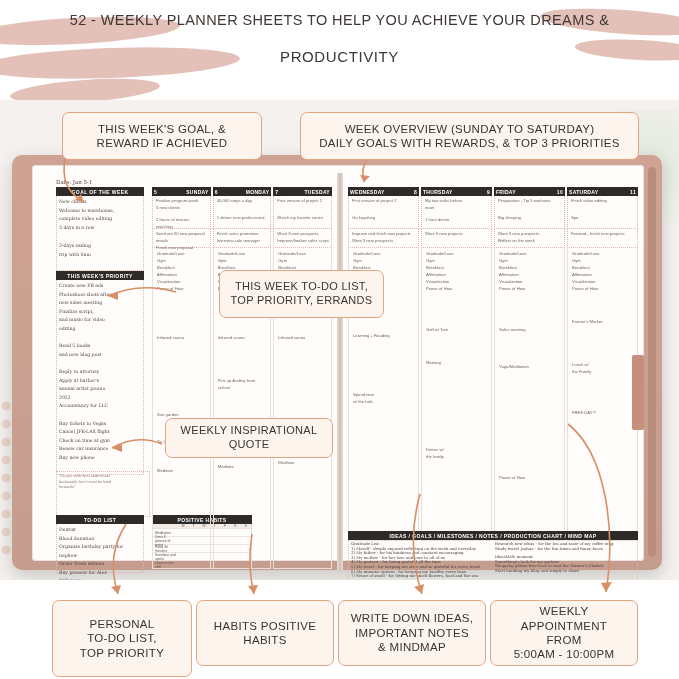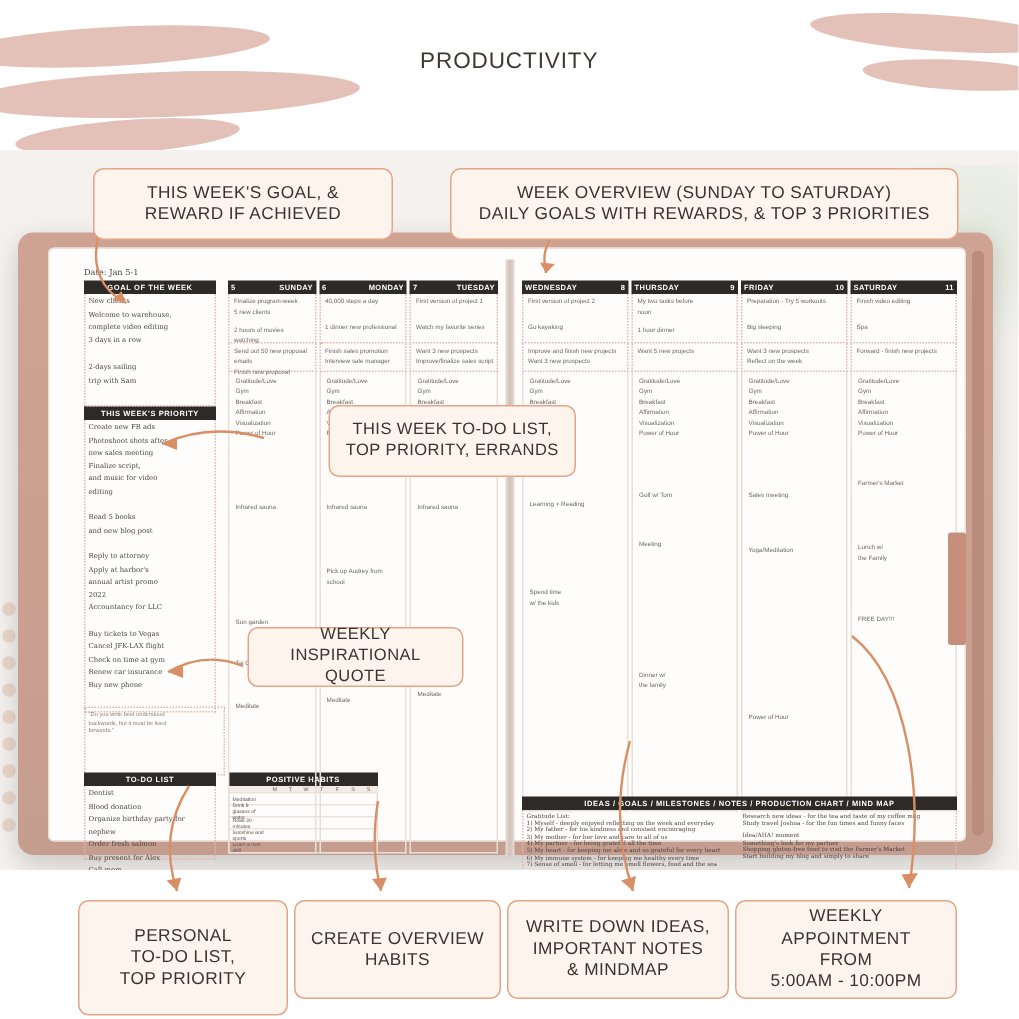--- a/index.html
+++ b/index.html
@@ -85,41 +85,42 @@
   .callout{
     position:absolute;background:#fdf4ee;border:1.5px solid #e4a586;border-radius:7px;
     text-align:center;color:#3a3330;letter-spacing:.3px;
     display:flex;align-items:center;justify-content:center;
     padding:6px 8px;box-sizing:border-box;z-index:20;
     line-height:1.25;
   }
   .c-goal{left:62px;top:112px;width:200px;height:48px;font-size:11.5px;}
   .c-week{left:300px;top:112px;width:339px;height:48px;font-size:11.5px;}
   .c-todo{left:175px;top:270px;width:165px;height:48px;font-size:11px;margin-left:44px;}
-  .c-quote{left:165px;top:418px;width:144px;height:40px;font-size:11px;}
+  .c-quote{left:165px;top:418px;width:168px;height:40px;font-size:11px;}
   .c-personal{left:52px;top:600px;width:140px;height:77px;font-size:11.5px;}
   .c-habits{left:196px;top:600px;width:138px;height:66px;font-size:11.5px;}
   .c-ideas{left:338px;top:600px;width:148px;height:66px;font-size:11.5px;}
   .c-appt{left:490px;top:600px;width:148px;height:66px;font-size:11.5px;}
 
   
   .arrow{position:absolute;z-index:18;}
   .arrow svg{display:block;overflow:visible;}
 </style>
 </head>
 <body>
 
 <div class="brush">
   <div class="smear s1"></div>
     <div class="smear s2"></div>
     <div class="smear s3"></div>
   <div class="smear s4"></div>
     <div class="smear s5"></div>
 </div>
 <div class="headwrap">
+  <div class="hl1">52 - WEEKLY PLANNER  SHEETS TO HELP YOU ACHIEVE YOUR DREAMS &amp;</div>
   <div class="hl3">PRODUCTIVITY</div>
 </div>
 
 <div class="photo">
   <div class="dots"></div>
   <div class="leaf"></div>
 
   <div class="book">
     <div class="pages">
       <div class="spine"></div>
@@ -524,21 +525,21 @@
 <div class="callout c-quote">
   <span style="white-space:pre-line">WEEKLY INSPIRATIONAL
 QUOTE</span>
 </div>
 <div class="callout c-personal">
   <span style="white-space:pre-line">PERSONAL
 TO-DO LIST,
 TOP PRIORITY</span>
 </div>
 <div class="callout c-habits">
-  <span style="white-space:pre-line">CREATE OVERVIEW
+  <span style="white-space:pre-line">HABITS POSITIVE
 HABITS</span>
 </div>
 <div class="callout c-ideas">
   <span style="white-space:pre-line">WRITE DOWN IDEAS,
 IMPORTANT NOTES
 &amp; MINDMAP</span>
 </div>
 <div class="callout c-appt">
   <span style="white-space:pre-line">WEEKLY APPOINTMENT
 FROM

